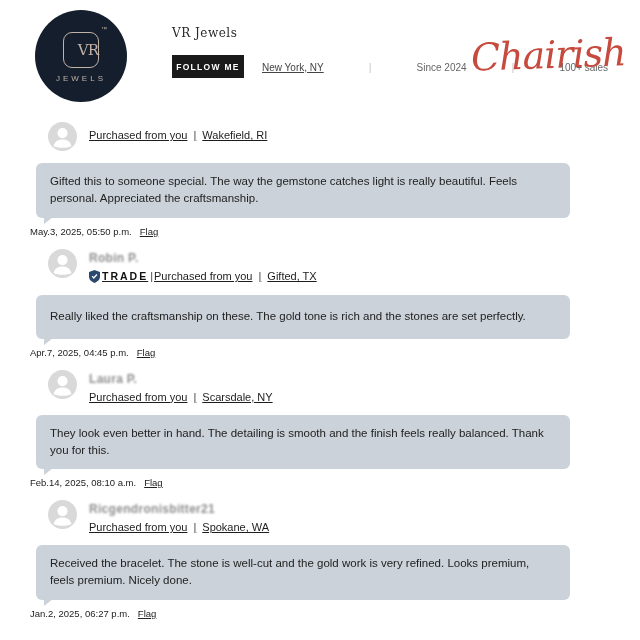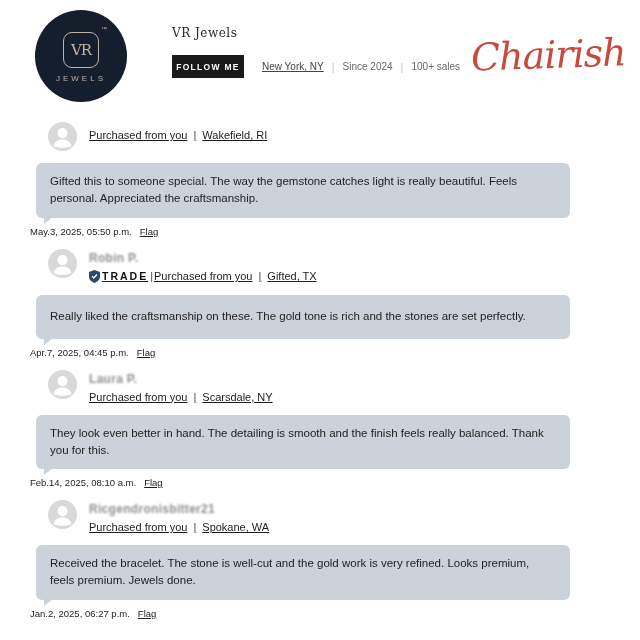--- a/index.html
+++ b/index.html
@@ -8,38 +8,38 @@
 
   .page { position:relative; width:640px; height:640px; }
 
   
   .shop-header { position:relative; height:116px; }
 
   .logo-circle { position:absolute; left:35px; top:10px; width:92px; height:92px;
                  border-radius:50%; background:#141e2c; }
   .logo-frame  { position:absolute; left:28px; top:22px; width:36px; height:36px;
                  border:1.4px solid #c2b2a6; border-radius:9px;
-                 display:flex; align-items:center; justify-content:center; }
+                 display:flex; align-items:center; justify-content:flex-end; }
   .logo-monogram { color:#c2b2a6; font-family:"DejaVu Serif", serif;
                    font-size:15px; letter-spacing:-1px; }
   .logo-tm { position:absolute; right:20px; top:16px; color:#c2b2a6; font-size:6px; }
   .logo-word { position:absolute; left:0; right:0; top:64px; text-align:center;
                color:#c2b2a6; font-size:8px; letter-spacing:3px; }
 
   .shop-title { position:absolute; left:172px; top:26px;
                 font-family:"DejaVu Serif", serif; font-size:12px; font-weight:400;
                 color:#2a2a2a; letter-spacing:0.5px; }
 
   .follow-btn { position:absolute; left:172px; top:55px; width:72px; height:23px;
                 background:#1a1a1a; color:#ffffff; border:none; cursor:pointer;
                 font-family:"Liberation Sans", sans-serif;
                 font-size:8.5px; letter-spacing:1.3px;font-weight:bold; }
 
   .seller-info { position:absolute; left:262px; top:61px; font-size:10px;
-                 color:#666; display:flex; align-items:flex-start; white-space:nowrap; }
+                 color:#666; display:flex; align-items:center; white-space:nowrap;gap:37px; }
   .seller-info .loc { color:#444; text-decoration:underline; }
   .seller-info .hsep { color:#c9c9c9; margin:0 8px; font-size:11px; }
 
   .brand-logo { position:absolute; right:14px; top:33px;
                 font-family:"DejaVu Serif", serif; font-style:italic;
                 font-size:38px; color:#c64a3e; transform:rotate(-2deg);
                 letter-spacing:-1px; }
 
   
   .reviews { padding-top:6px; }
@@ -197,21 +197,21 @@
         <div class="head-text">
           <div class="reviewer-name">Ricgendronisbitter21</div>
           <div class="meta-line">
             <span>Purchased from you</span>
             <span class="sep">|</span>
             <span>Spokane, WA</span>
           </div>
         </div>
       </div>
       <div class="bubble">
-        <span>Received the bracelet. The stone is well-cut and the gold work is very refined. Looks premium, feels premium. Jewels done.</span>
+        <span>Received the bracelet. The stone is well-cut and the gold work is very refined. Looks premium, feels premium. Nicely done.</span>
         <div class="bubble-tail"></div>
       </div>
       <div class="date-row">
         <span>Jan.2, 2025, 06:27 p.m.</span>
         <a class="flag-link">Flag</a>
       </div>
     </article>
 
   </main>
 </div>

